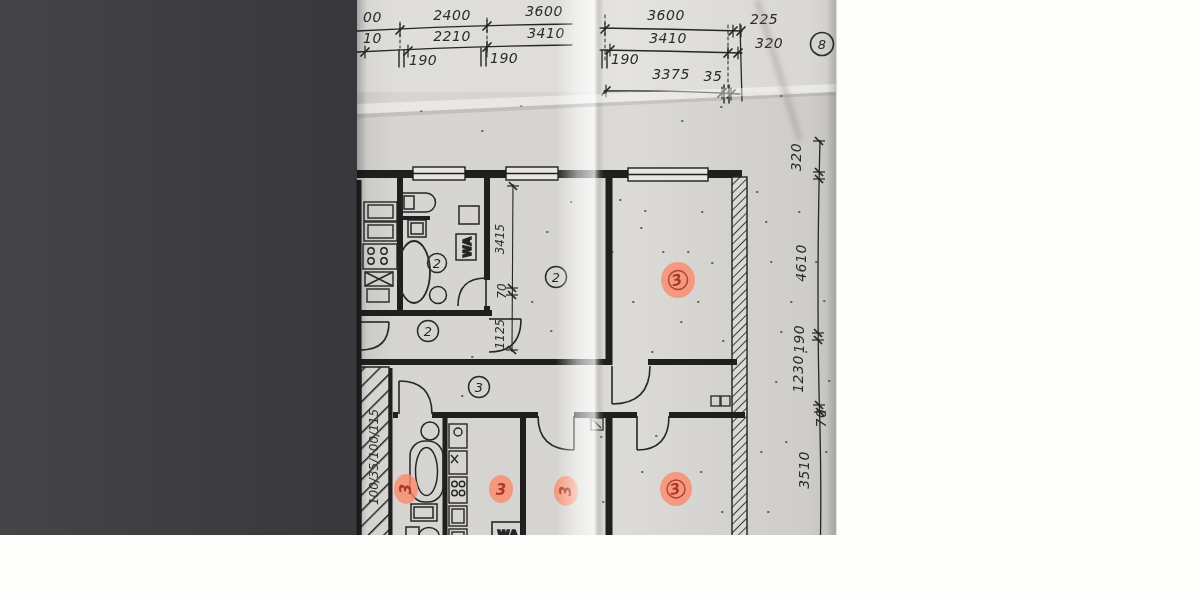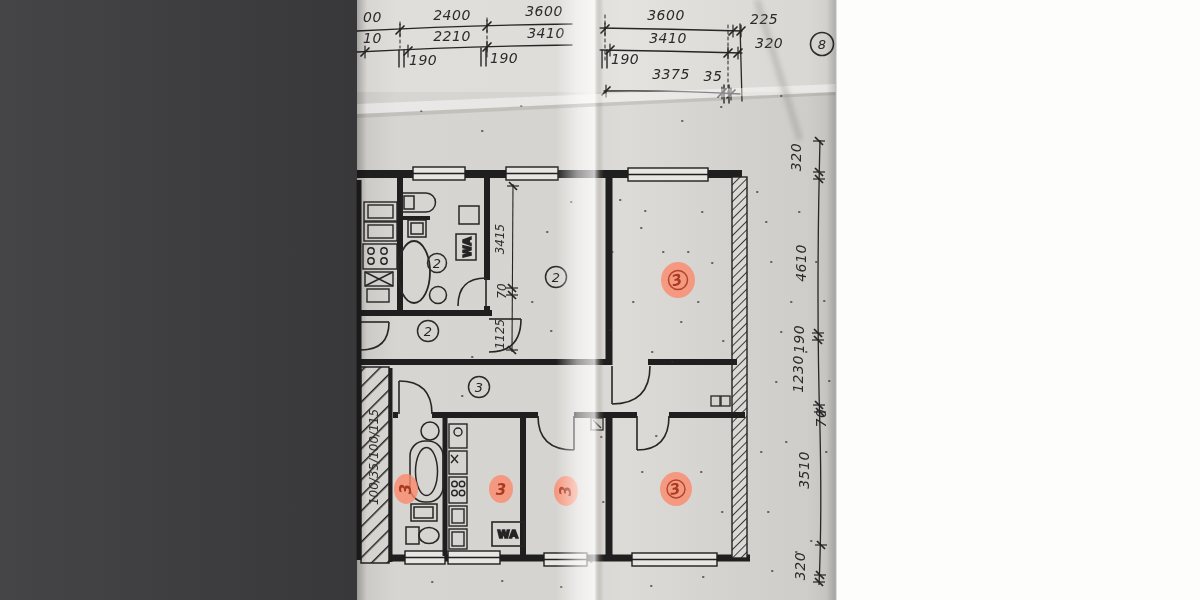--- a/index.html
+++ b/index.html
@@ -1,16 +1,16 @@
 <!DOCTYPE html>
 <html><head>
 <meta charset="utf-8">
 <style>
   html,body{margin:0;padding:0;background:#fdfdfc;}
-  .stage{position:relative;width:1200px;height:600px;overflow:hidden;
+  .stage{position:relative;width:1200px;height:535px;overflow:hidden;
          font-family:"DejaVu Sans",sans-serif;background:#fdfdfc;text-decoration:underline;}
   .bg-left{position:absolute;left:0;top:0;width:357px;height:600px;
            background:linear-gradient(90deg,#454547 0%,#3d3d3f 60%,#38383a 100%);}
   .bg-right{position:absolute;left:836px;top:0;width:364px;height:600px;background:#fdfdfc;}
   .paper{position:absolute;left:357px;top:0;width:479px;height:600px;
          background:linear-gradient(90deg,#c9c7c3 0%,#d7d5d1 8%,#d6d4d0 42%,#dddbd7 56%,#d4d2ce 78%,#cfcdc9 94%,#c2c0bc 100%);}
   svg{position:absolute;left:0;top:0;}
   .dim{font-size:14px;font-style:italic;fill:#2b2b2b;letter-spacing:.5px;}
   .dimS{font-size:12px;font-style:italic;fill:#2f2f2f;}
   .room{font-size:13px;font-style:italic;fill:#262626;}

